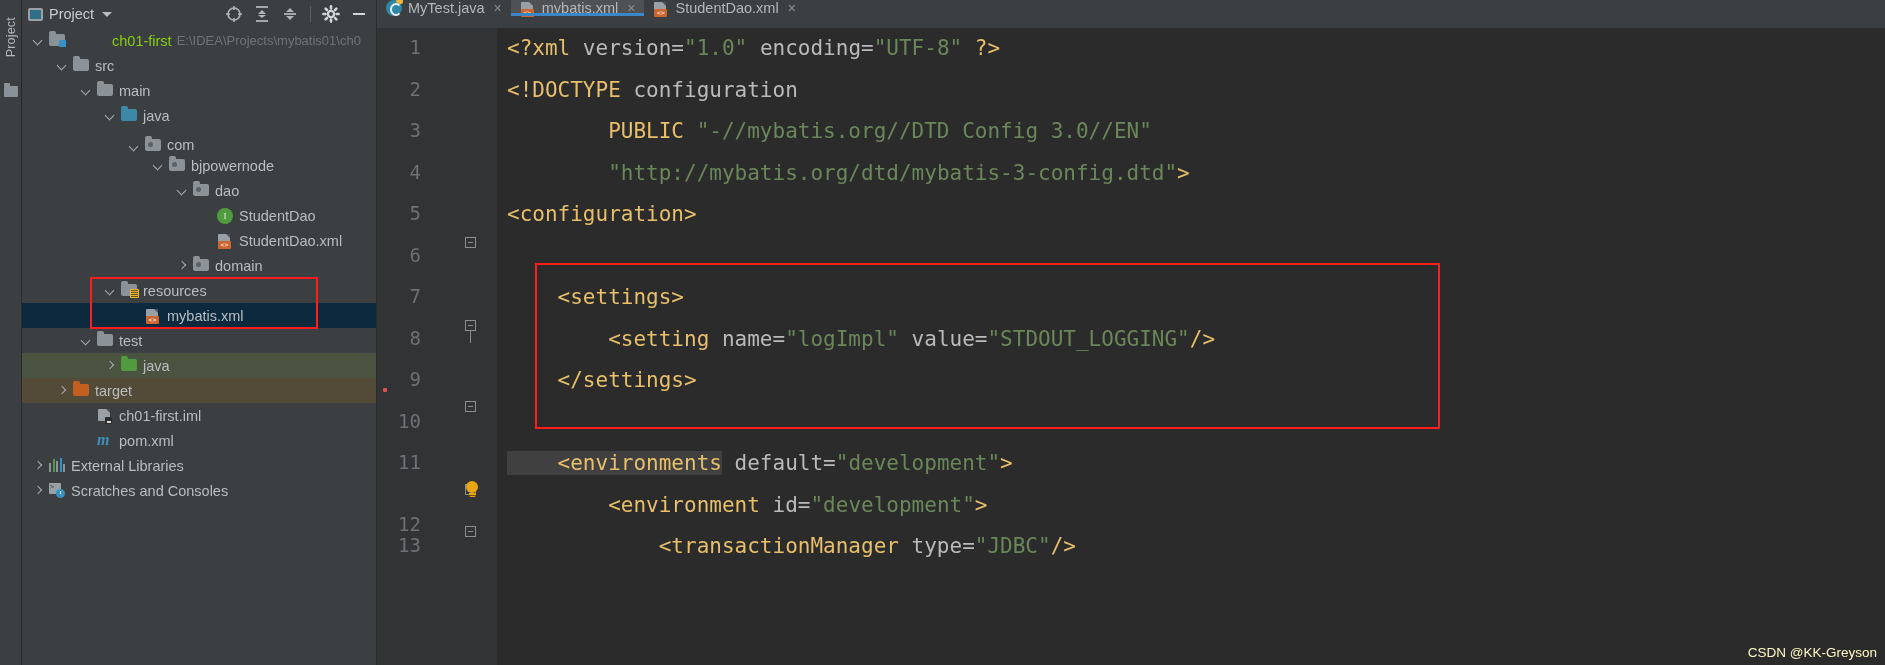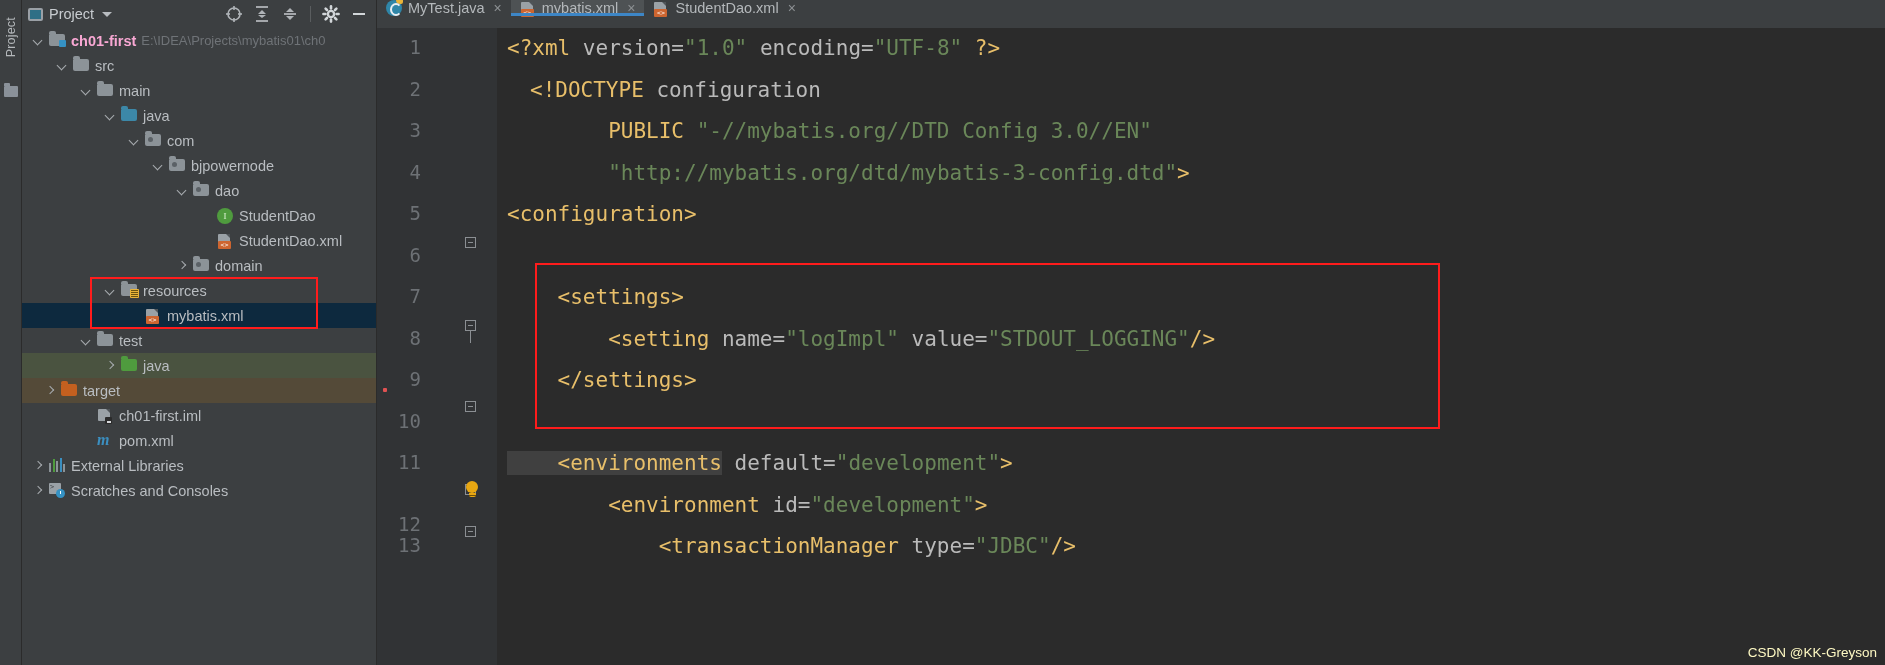--- a/index.html
+++ b/index.html
@@ -115,21 +115,21 @@
   }
   .mico{ color:#3b8fc0; font-size:16px; font-style:italic; font-family:"Liberation Serif",serif; font-weight:bold; line-height:14px;}
   .libico{ width:16px;height:14px; display:flex; gap:1.5px; align-items:flex-end; }
   .libico i{ display:block; width:2.5px; background:#8c9398; }
   .scrico{ width:16px;height:15px; position:relative; }
   .scrico .pg{position:absolute;left:0;top:0;width:12px;height:11px;background:#9aa1a6;border-radius:1px;}
   .scrico .pg span{position:absolute;left:1px;top:0px;color:#3c3f41;font-size:7px;font-family:"DejaVu Sans Mono",monospace;}
   .scrico .clk{position:absolute;right:0;bottom:0;width:9px;height:9px;border-radius:50%;background:#3592c4;}
   .scrico .clk:after{content:"";position:absolute;left:4px;top:2px;width:1px;height:3px;background:#fff;}
   .path{ color:#6f7377; font-size:13px; }
-  .bold{ font-weight:bold; color:#f9a8d4; }
+  .bold{ font-weight:normal; color:#84cc16;margin-left:41px; }
 
   .redbox-tree{
     position:absolute; border:2.5px solid #ff1c1c; pointer-events:none;
   }
 
   
   .editor{ flex:1; height:665px; background:#2b2b2b; position:relative; }
   .tabbar{ height:28px; background:#3c3f41; display:flex; align-items:flex-start; }
   .tab{
     display:flex;align-items:center;gap:6px;padding:0 9px;
@@ -279,21 +279,21 @@
           </div>
           <span>main</span>
         </div>
         <div class="row" style="padding-left: 82px;">
           <div class="arrow down"></div>
           <div class="ico">
             <div class="folder blue"></div>
           </div>
           <span>java</span>
         </div>
-        <div class="row" style="padding-left: 106px;">
+        <div class="row" style="padding-left: 106px; align-items: flex-end;">
           <div class="arrow down"></div>
           <div class="ico">
             <div class="folder">
               <span class="pkgdot"></span>
             </div>
           </div>
           <span>com</span>
         </div>
         <div class="row" style="padding-left: 130px;">
           <div class="arrow down"></div>
@@ -365,21 +365,21 @@
           </div>
           <span>test</span>
         </div>
         <div class="row green" style="padding-left: 82px;">
           <div class="arrow right"></div>
           <div class="ico">
             <div class="folder green"></div>
           </div>
           <span>java</span>
         </div>
-        <div class="row brown" style="padding-left: 22px;">
+        <div class="row brown" style="padding-left: 34px;">
           <div class="arrow right"></div>
           <div class="ico">
             <div class="folder orange"></div>
           </div>
           <span>target</span>
         </div>
         <div class="row" style="padding-left: 58px;">
           <div class="arrow "></div>
           <div class="ico">
             <div class="imlico">
@@ -487,21 +487,21 @@
           <div class="ln" style="top: 298.5px;">8</div>
           <div class="ln" style="top: 340px;">9</div>
           <div class="ln" style="top: 381.5px;">10</div>
           <div class="ln" style="top: 423px;">11</div>
           <div class="ln" style="top: 464.5px; margin-top: 20px;">12</div>
           <div class="ln" style="top: 506px;">13</div>
         </div>
 
       <div class="code" id="code">
           <div class="cl" style="top: 8px; left: 10px;"><span class="tagc">&lt;?xml </span><span class="attr">version=</span><span class="str">"1.0"</span><span class="attr"> encoding=</span><span class="str">"UTF-8"</span><span class="tagc"> ?&gt;</span></div>
-          <div class="cl" style="top: 49.5px; left: 10px; margin-left: 23px;"><span class="tagc">&lt;!DOCTYPE </span><span class="attr">configuration</span></div>
+          <div class="cl" style="top: 49.5px; left: 10px;"><span class="tagc">&lt;!DOCTYPE </span><span class="attr">configuration</span></div>
           <div class="cl" style="top: 91px; left: 10px;"><span class="tagc">        PUBLIC </span><span class="str">"-//mybatis.org//DTD Config 3.0//EN"</span></div>
           <div class="cl" style="top: 132.5px; left: 10px;"><span class="txt">        </span><span class="str">"http://mybatis.org/dtd/mybatis-3-config.dtd"</span><span class="tagc">&gt;</span></div>
           <div class="cl" style="top: 174px; left: 10px;"><span class="tagc">&lt;configuration&gt;</span></div>
           <div class="cl" style="top: 257px; left: 10px;"><span class="tagc">    &lt;settings&gt;</span></div>
           <div class="cl" style="top: 298.5px; left: 10px;"><span class="tagc">        &lt;setting </span><span class="attr">name=</span><span class="str">"logImpl"</span><span class="attr"> value=</span><span class="str">"STDOUT_LOGGING"</span><span class="tagc">/&gt;</span></div>
           <div class="cl" style="top: 340px; left: 10px;"><span class="tagc">    &lt;/settings&gt;</span></div>
           <div class="cl" style="top: 381.5px; left: 10px;"><span class="txt"></span></div>
           <div class="cl" style="top: 423px; left: 10px;"><span class="tagc hl-env">    &lt;environments</span><span class="attr"> default=</span><span class="str">"development"</span><span class="tagc">&gt;</span></div>
           <div class="cl" style="top: 464.5px; left: 10px;"><span class="tagc">        &lt;environment </span><span class="attr">id=</span><span class="str">"development"</span><span class="tagc">&gt;</span></div>
           <div class="cl" style="top: 506px; left: 10px;"><span class="tagc">            &lt;transactionManager </span><span class="attr">type=</span><span class="str">"JDBC"</span><span class="tagc">/&gt;</span></div>

